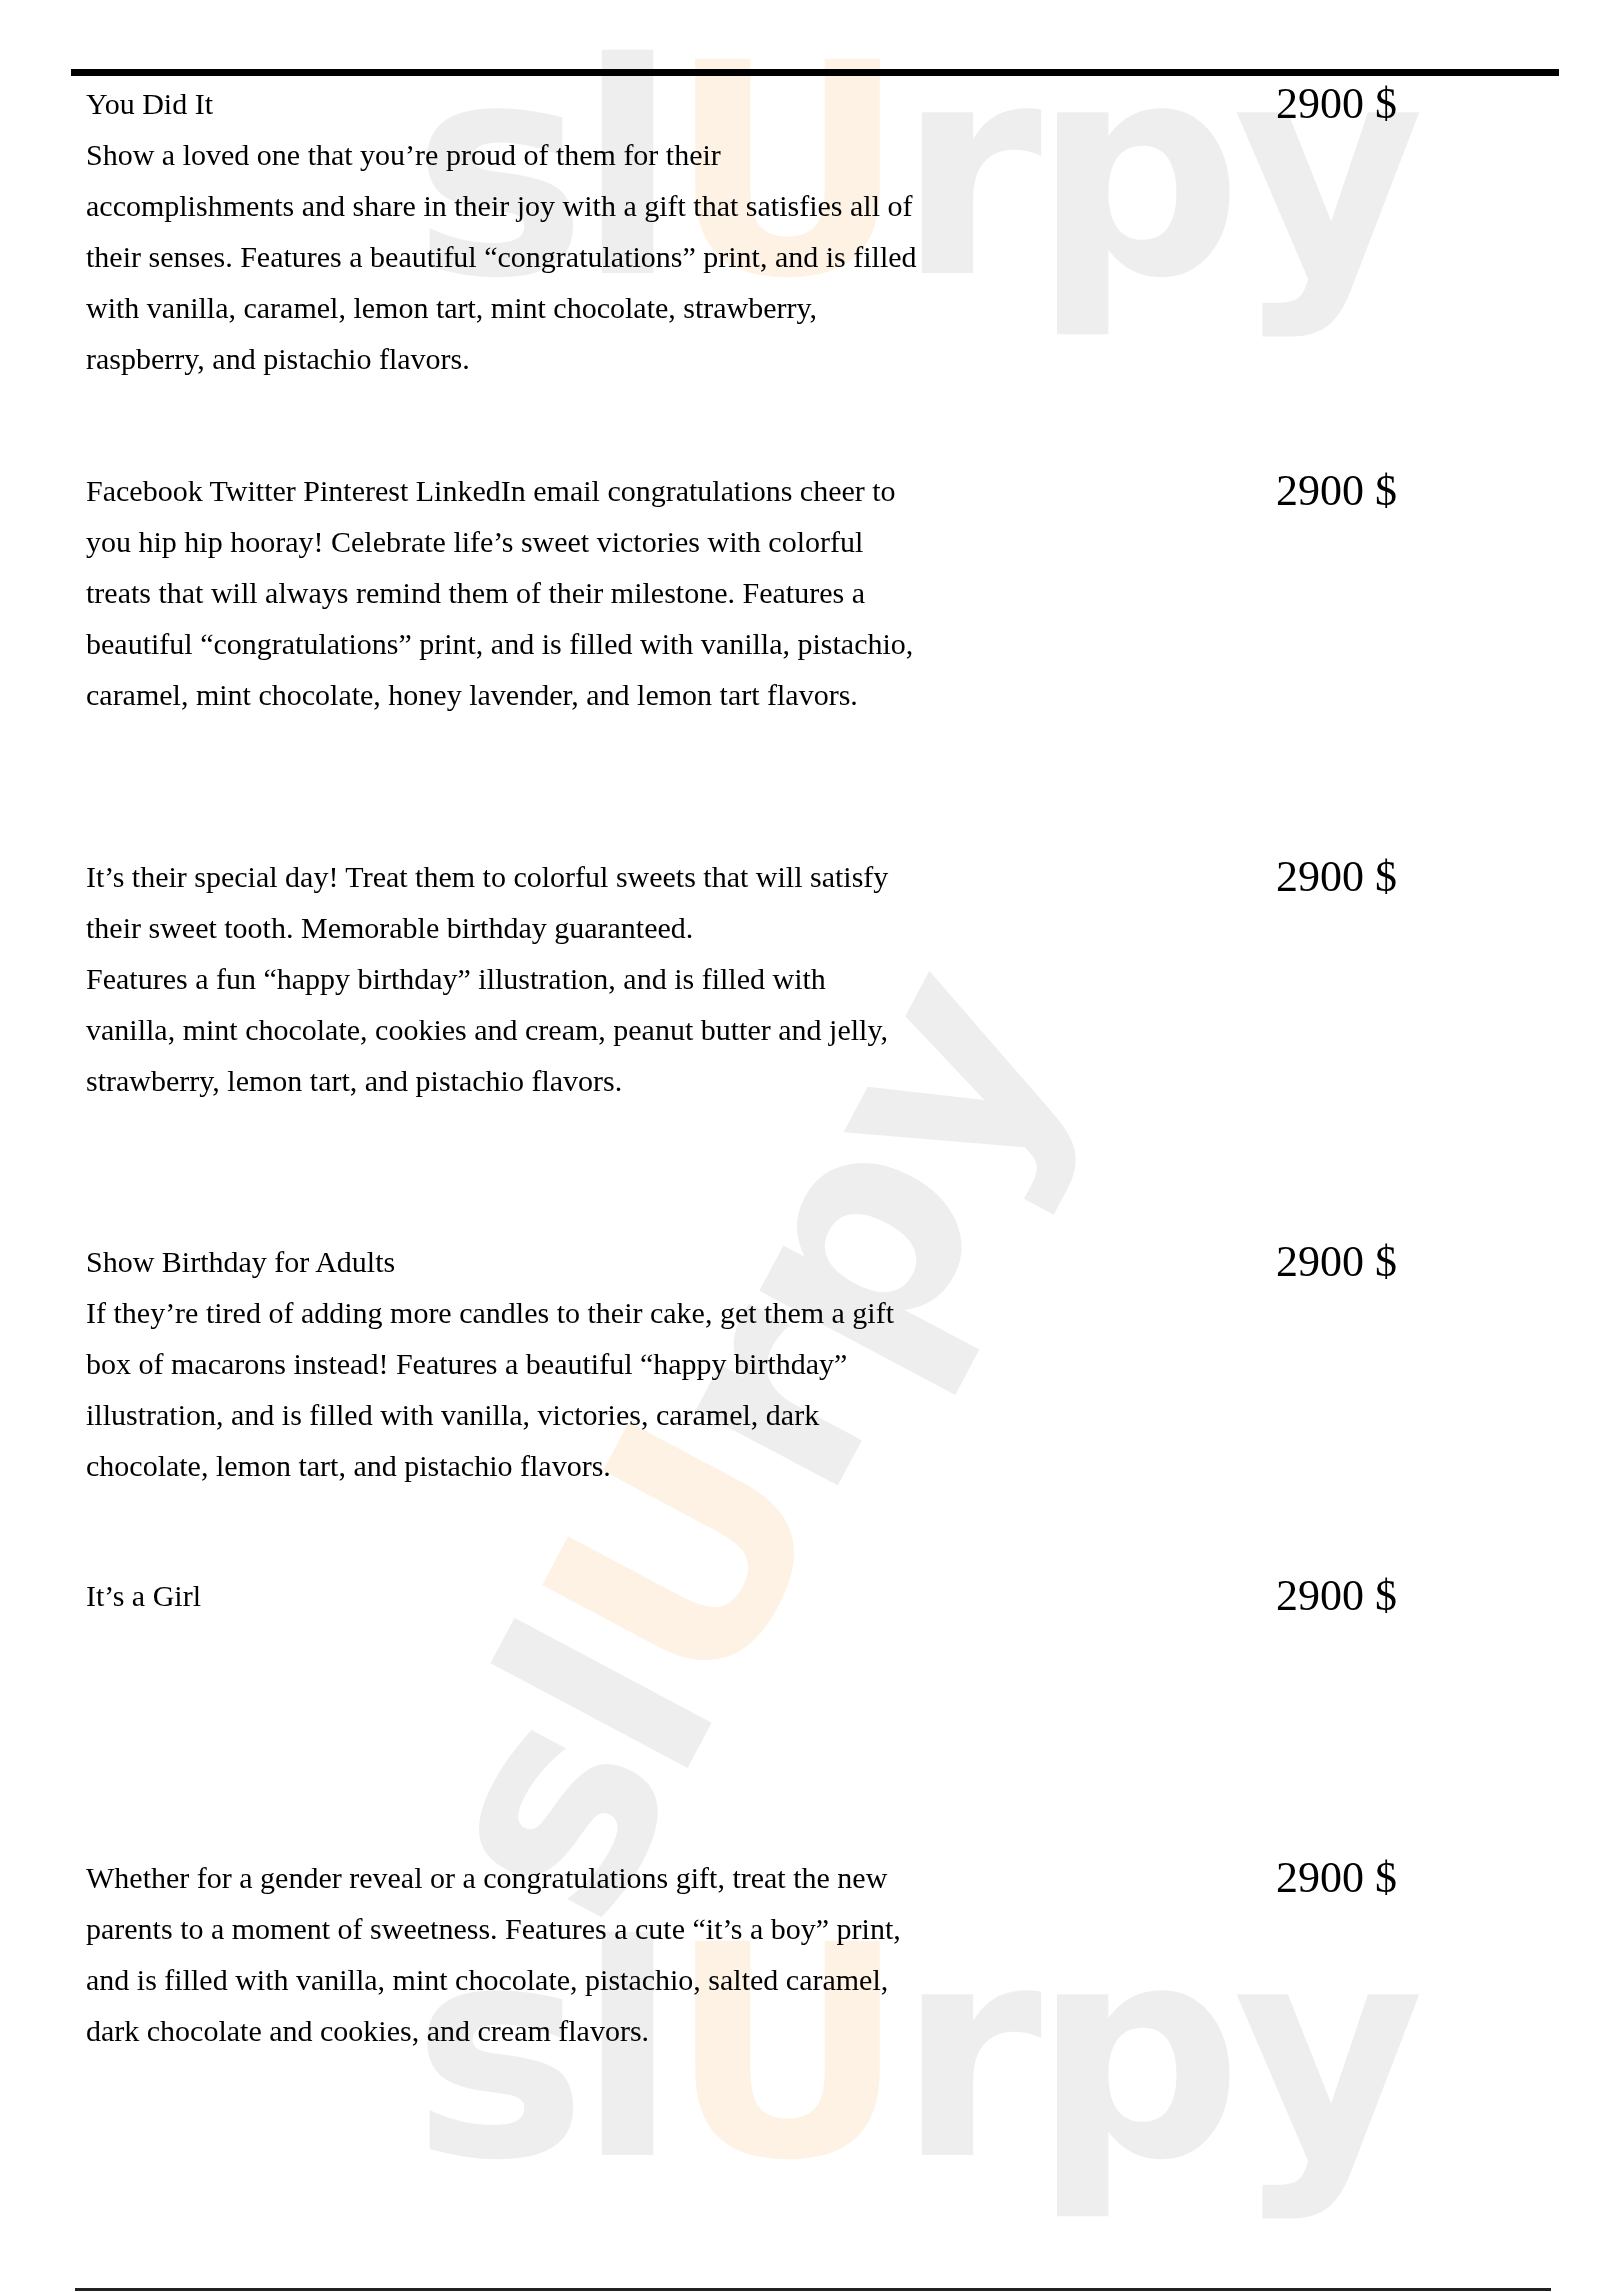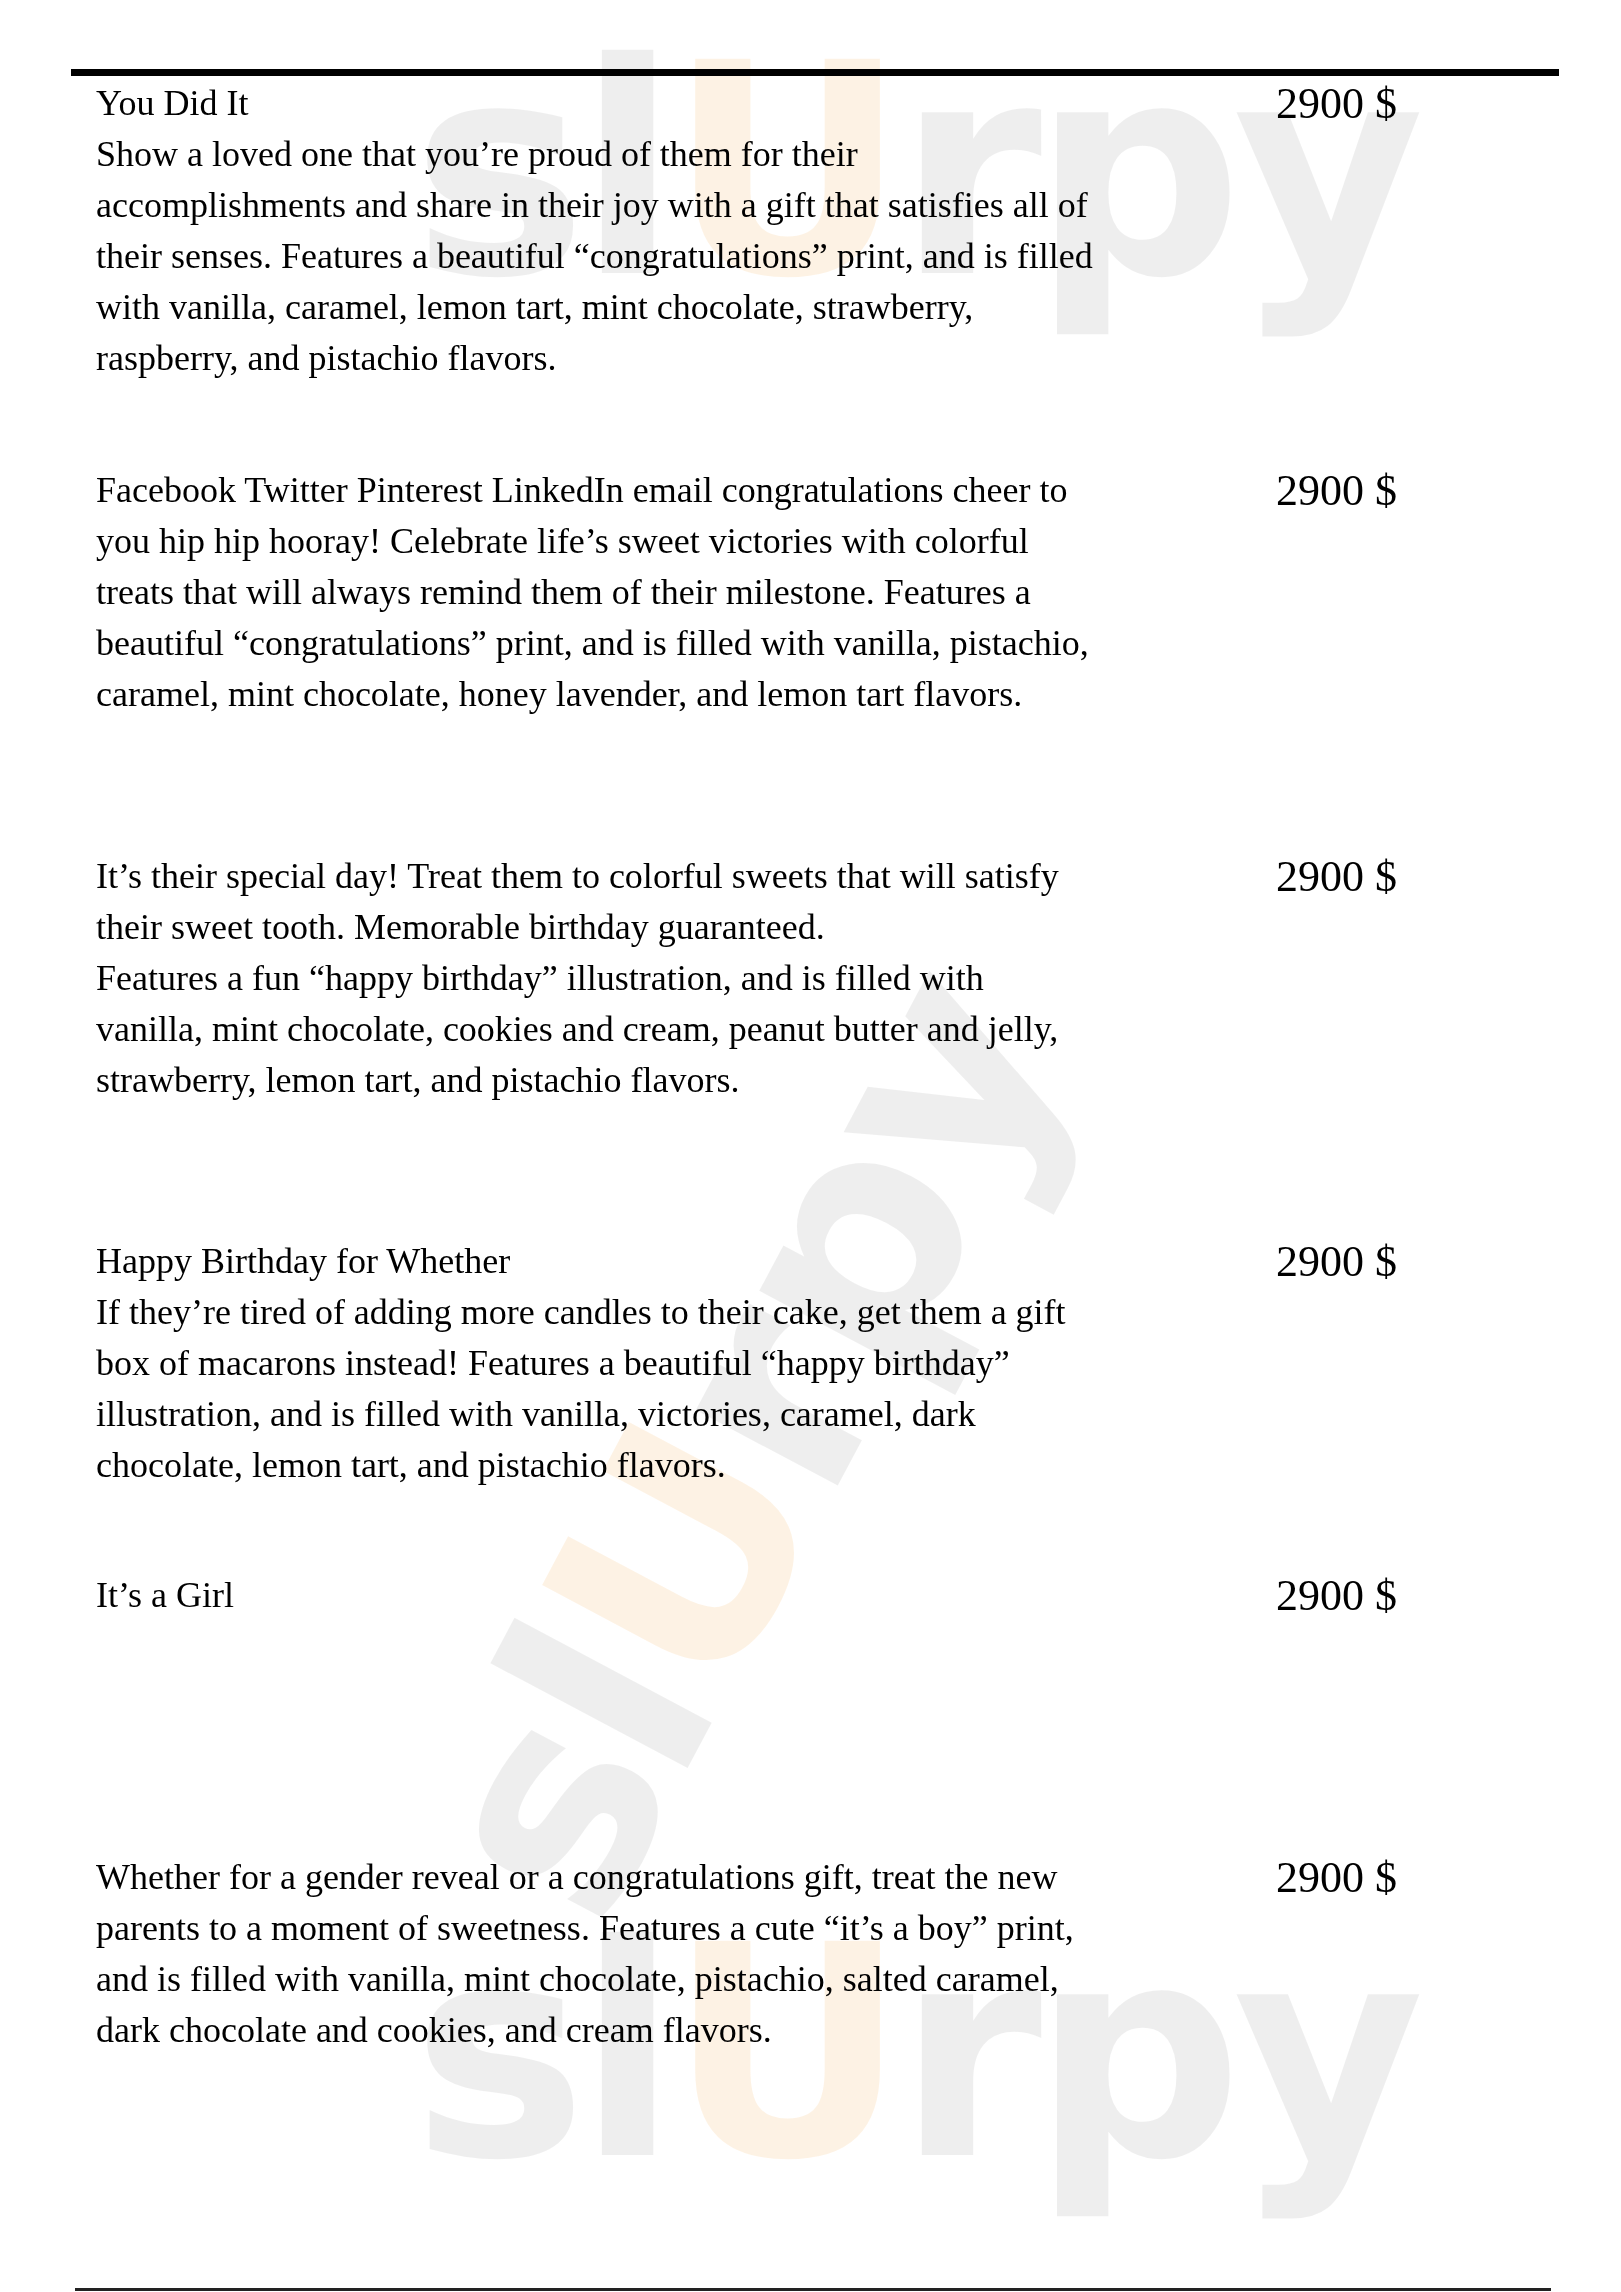--- a/index.html
+++ b/index.html
@@ -8,21 +8,21 @@
   .rule-top { position: absolute; left: 71px; top: 69px; width: 1488px; height: 6.9px; background: #000; }
   .rule-bottom { position: absolute; left: 75px; top: 2288px; width: 1476px; height: 2.9px; background: #222; }
   .watermark { position: absolute; font-family: "DejaVu Sans", sans-serif; font-weight: bold;
                font-size: 294px; letter-spacing: -9.8px; opacity: 0.10; pointer-events: none;
                transform-origin: left top; white-space: nowrap; }
   .watermark .s, .watermark .rpy { color: #666; }
   .watermark .u { color: #f28c00; opacity: 1.4; }
   .wm1 { left: 412px; top: 0px; }
   .wm2 { left: 461px; top: 1392px; transform: rotate(-62deg); transform-origin: 294px 294px; }
   .wm3 { left: 412px; top: 1882px; }
-  .item { position: absolute; left: 96px; width: 1157px; font-size: 36px; line-height: 51px; }
+  .item { position: absolute; left: 86px; width: 1157px; font-size: 30px; line-height: 51px; }
   .item .title { display: block; }
   .item .desc { display: block; white-space: pre-line; }
   .price { position: absolute; left: 1276px; font-size: 44px; line-height: 51px; }
 </style>
 </head>
 <body>
 
 <div class="watermark wm1"><span class="s">sl</span><span class="u">U</span><span class="rpy">rpy</span></div>
 <div class="watermark wm2"><span class="s">sl</span><span class="u">U</span><span class="rpy">rpy</span></div>
 <div class="watermark wm3"><span class="s">sl</span><span class="u">U</span><span class="rpy">rpy</span></div>
@@ -51,21 +51,21 @@
 <div class="item" style="top:851px">
   <span class="desc">It’s their special day! Treat them to colorful sweets that will satisfy
 their sweet tooth. Memorable birthday guaranteed.
 Features a fun “happy birthday” illustration, and is filled with
 vanilla, mint chocolate, cookies and cream, peanut butter and jelly,
 strawberry, lemon tart, and pistachio flavors.</span>
 </div>
 <div class="price" style="top:851px">2900 $</div>
 
 <div class="item" style="top:1236px">
-  <span class="title">Happy Birthday for Whether</span>
+  <span class="title">Show Birthday for Adults</span>
   <span class="desc">If they’re tired of adding more candles to their cake, get them a gift
 box of macarons instead! Features a beautiful “happy birthday”
 illustration, and is filled with vanilla, victories, caramel, dark
 chocolate, lemon tart, and pistachio flavors.</span>
 </div>
 <div class="price" style="top:1236px">2900 $</div>
 
 <div class="item" style="top:1570px">
   <span class="title">It’s a Girl</span>
 </div>

